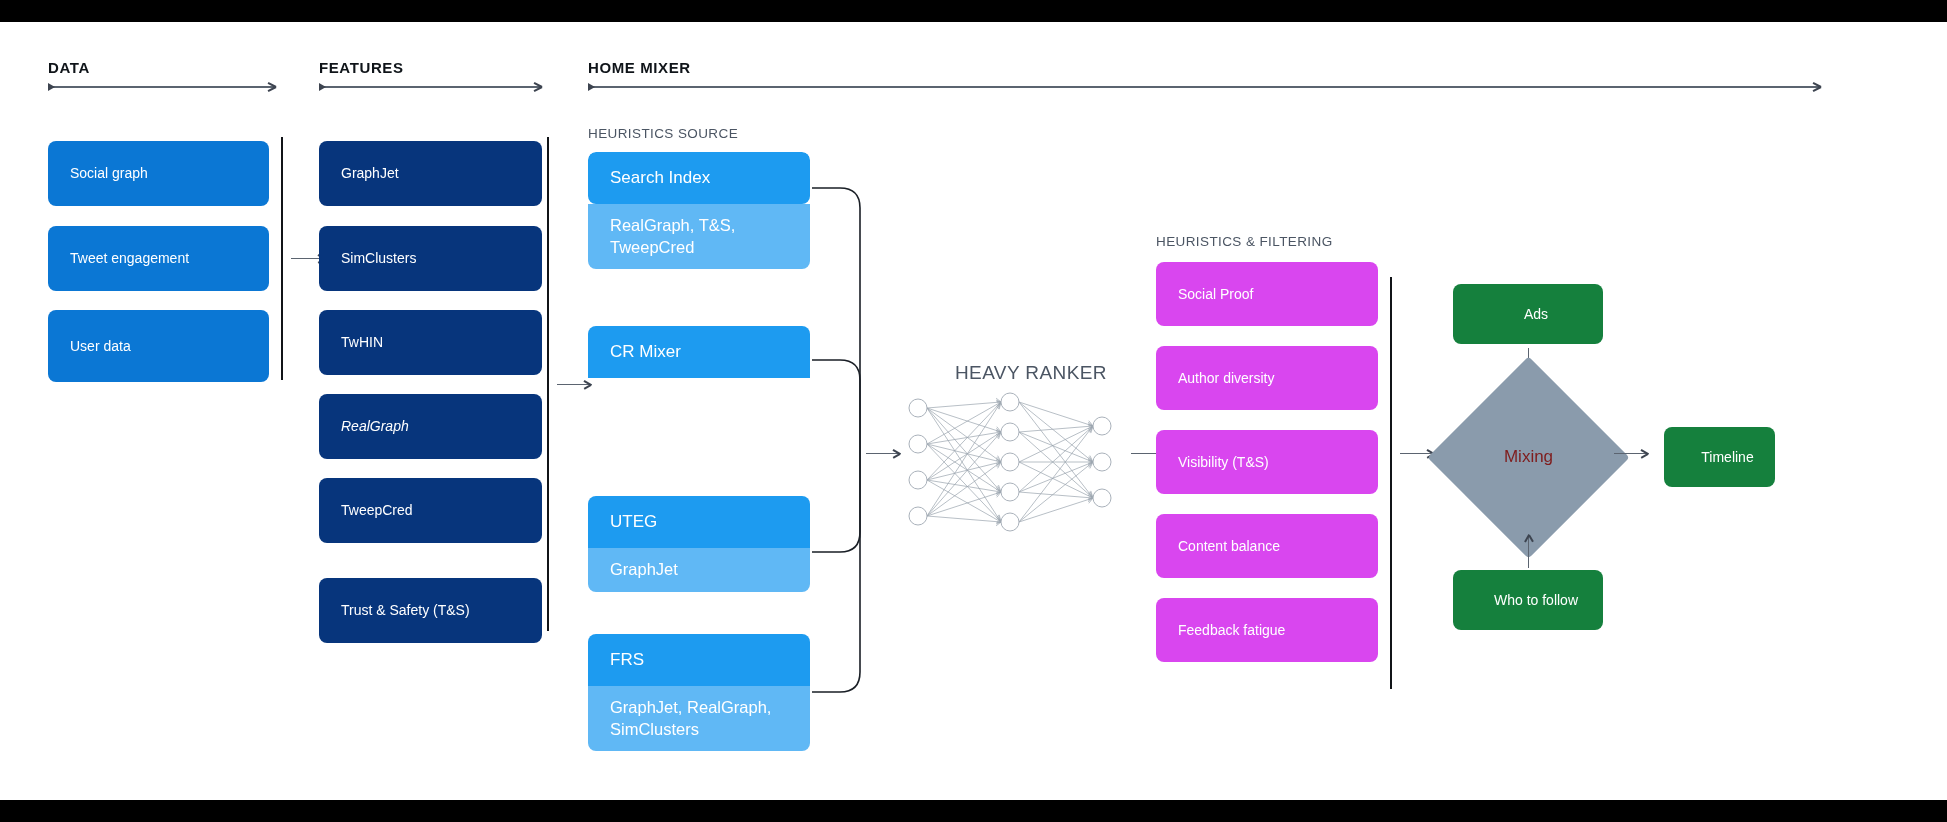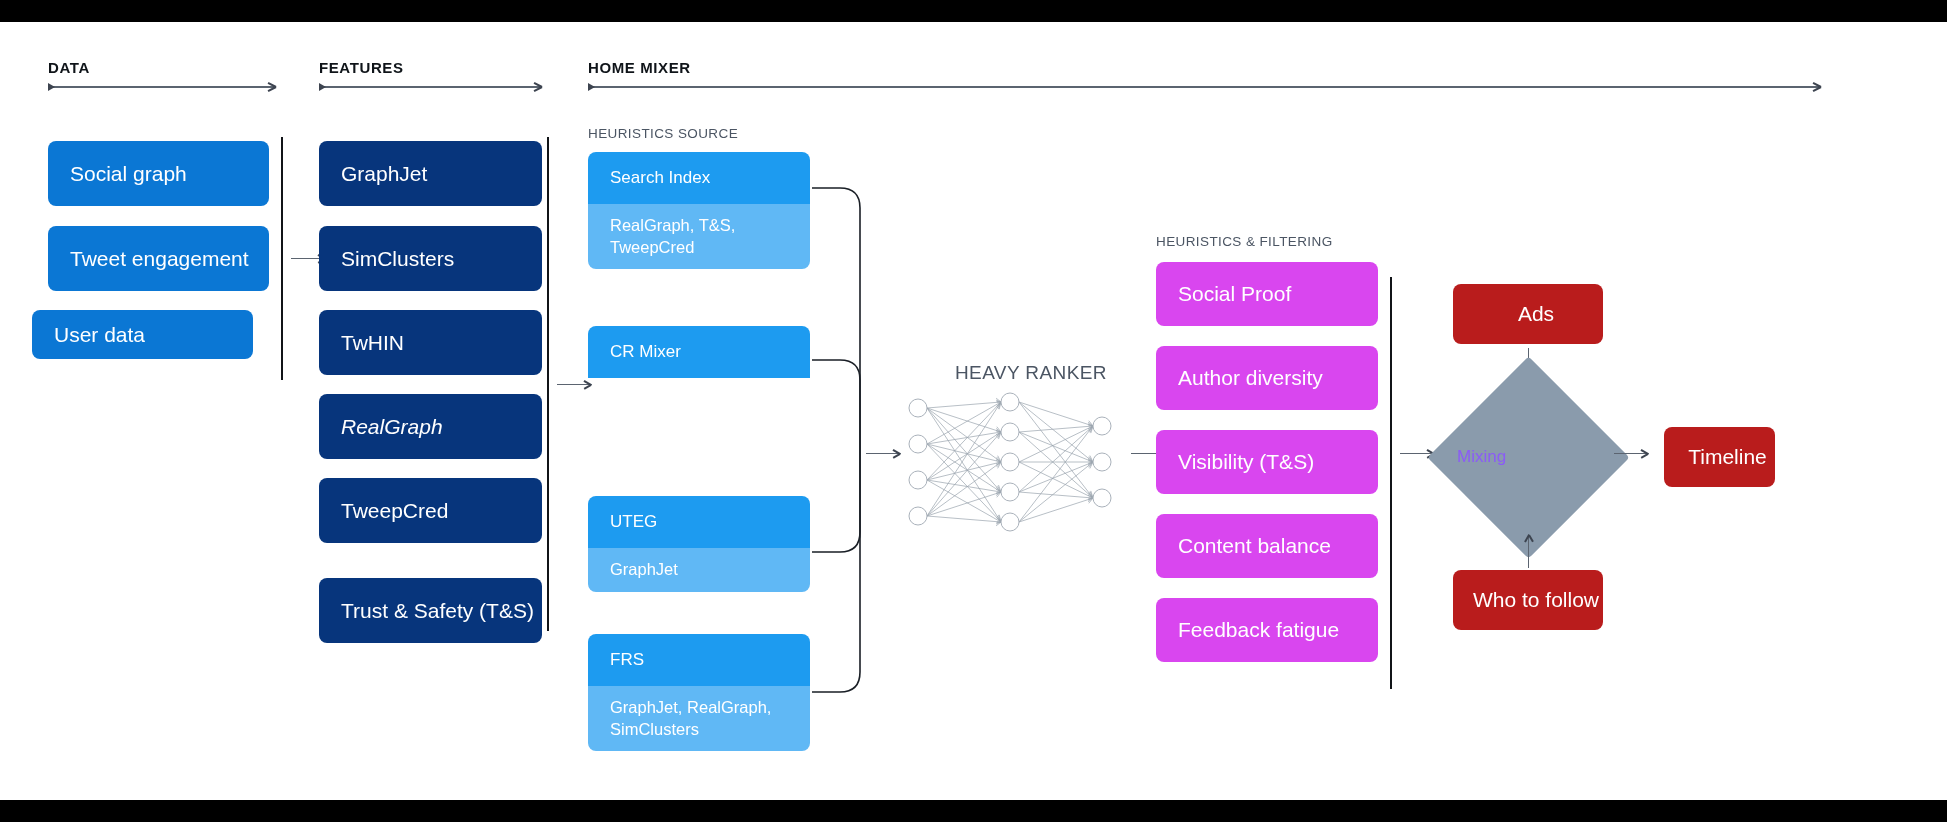--- a/index.html
+++ b/index.html
@@ -75,28 +75,28 @@
     white-space: nowrap;
   }
 
   
   .box {
     position: absolute;
     border-radius: 8px;
     display: flex;
     align-items: center;
     color: #ffffff;
-    font-size: 21px;
+    font-size: 14px;
     padding-left: 22px;
     line-height: 1.3;
   }
   .box.data   { background: #0b77d4; }
   .box.feat   { background: #07357c; }
   .box.heur   { background: #d946ef; }
-  .box.out    { background: #b91c1c; justify-content: center; padding-left: 16px; }
+  .box.out    { background: #15803d; justify-content: center; padding-left: 16px; }
 
   
   .cs-card {
     position: absolute;
     border-radius: 8px;
     overflow: hidden;
     display: flex;
     flex-direction: column;
   }
   .cs-head {
@@ -190,22 +190,23 @@
 
   
   #mixing {
     position: absolute;
     background: #8a9bac;
     transform: rotate(45deg);
     border-radius: 4px;
   }
   #mixing-label {
     position: absolute;
-    color: #8b5cf6;
+    color: #7f1d1d;
     font-size: 17px;
+    text-align: center;
     white-space: nowrap;
   }
 
   
   #braces { position: absolute; left: 0; top: 0; }
 </style>
 </head>
 <body>
 
 <div id="stage">
@@ -231,21 +232,21 @@
       <div class="tail"></div>
       <div class="head"></div>
     </div>
 
     <div class="box data" style="left:48px; top:119px;  width:221px; height:65px;">
       <span>Social graph</span>
     </div>
     <div class="box data" style="left:48px; top:204px; width:221px; height:65px;">
       <span>Tweet engagement</span>
     </div>
-    <div class="box data" style="left:32px; top:288px; width:221px; height:49px;">
+    <div class="box data" style="left:48px; top:288px; width:221px; height:72px;">
       <span>User data</span>
     </div>
 
     <div class="vdiv" style="left:281px; top:115px; height:243px;"></div>
     <div class="conn" style="left:291px; top:232px; width:35px;">
       <div class="bar"></div>
       <div class="head"></div>
     </div>
 
     <div class="box feat" style="left:319px; top:119px; width:223px; height:65px;">
@@ -269,21 +270,21 @@
 
     <div class="vdiv" style="left:547px; top:115px; height:494px;"></div>
     <div class="conn" style="left:557px; top:358px; width:35px;">
       <div class="bar"></div>
       <div class="head"></div>
     </div>
 
     <div class="sub-label" style="left:588px; top:104px;">HEURISTICS SOURCE</div>
 
     <div class="cs-card" style="left:588px; top:130px; width:222px; height:117px;">
-      <div class="cs-head" style="height:52px;">Search Index</div>
+      <div class="cs-head" style="height:52px;border-radius:8px;">Search Index</div>
       <div class="cs-body">RealGraph, T&amp;S, TweepCred</div>
     </div>
 
     <div class="cs-card" style="left:588px; top:304px; width:222px; height:117px;">
       <div class="cs-head" style="height:52px;">CR Mixer</div>
     </div>
 
     <div class="cs-card" style="left:588px; top:474px; width:222px; height:96px;">
       <div class="cs-head" style="height:52px;">UTEG</div>
       <div class="cs-body">GraphJet</div>

